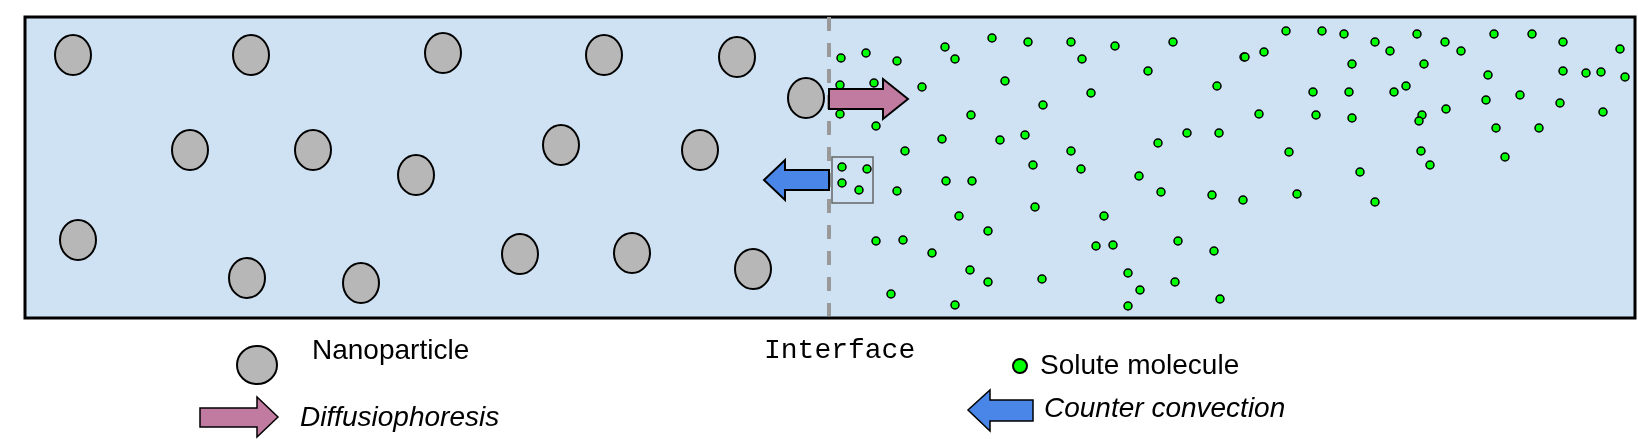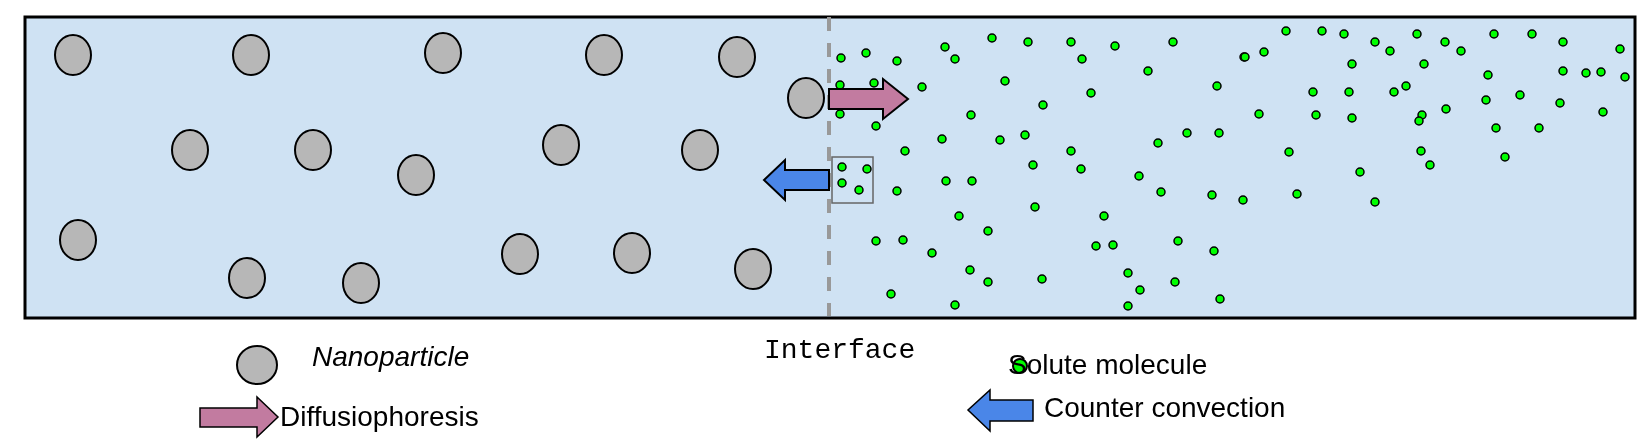--- a/index.html
+++ b/index.html
@@ -147,16 +147,16 @@
   <path d="M829,89 L883,89 L883,79 L908,99 L883,119 L883,109 L829,109 Z" fill="#c27ba0" stroke="#000" stroke-width="2"></path>
   <path d="M829,170 L785,170 L785,160 L764,180 L785,200 L785,190 L829,190 Z" fill="#4a86e8" stroke="#000" stroke-width="2"></path>
 
   <ellipse cx="257" cy="365" rx="20" ry="19" fill="#b7b7b7" stroke="#000" stroke-width="2"></ellipse>
   <path d="M200,408 L257,408 L257,397 L278,417 L257,437 L257,427 L200,427 Z" fill="#c27ba0" stroke="#000" stroke-width="1.5"></path>
   <circle cx="1020" cy="366" r="7" fill="#00ff00" stroke="#000" stroke-width="2"></circle>
   <path d="M1033,400 L990,400 L990,390 L968,410 L990,431 L990,421 L1033,421 Z" fill="#4a86e8" stroke="#000" stroke-width="1.5"></path>
 </svg>
 
 <div class="legend-text" style="left:764px; top:335px;font-family:Liberation Mono, monospace;">Interface</div>
-<div class="legend-text" style="left:312px; top:341px;font-style:italic;">Nanoparticle</div>
-<div class="legend-text" style="left:280px; top:401px;">Diffusiophoresis</div>
-<div class="legend-text" style="left:1008px; top:349px;text-align:center;">Solute molecule</div>
-<div class="legend-text" style="left:1044px; top:392px;">Counter convection</div>
+<div class="legend-text" style="left:312px; top:334px;">Nanoparticle</div>
+<div class="legend-text" style="left:300px; top:401px;font-style:italic;">Diffusiophoresis</div>
+<div class="legend-text" style="left:1040px; top:349px;text-align:center;">Solute molecule</div>
+<div class="legend-text" style="left:1044px; top:392px;font-style:italic;">Counter convection</div>
 
 </body></html>

